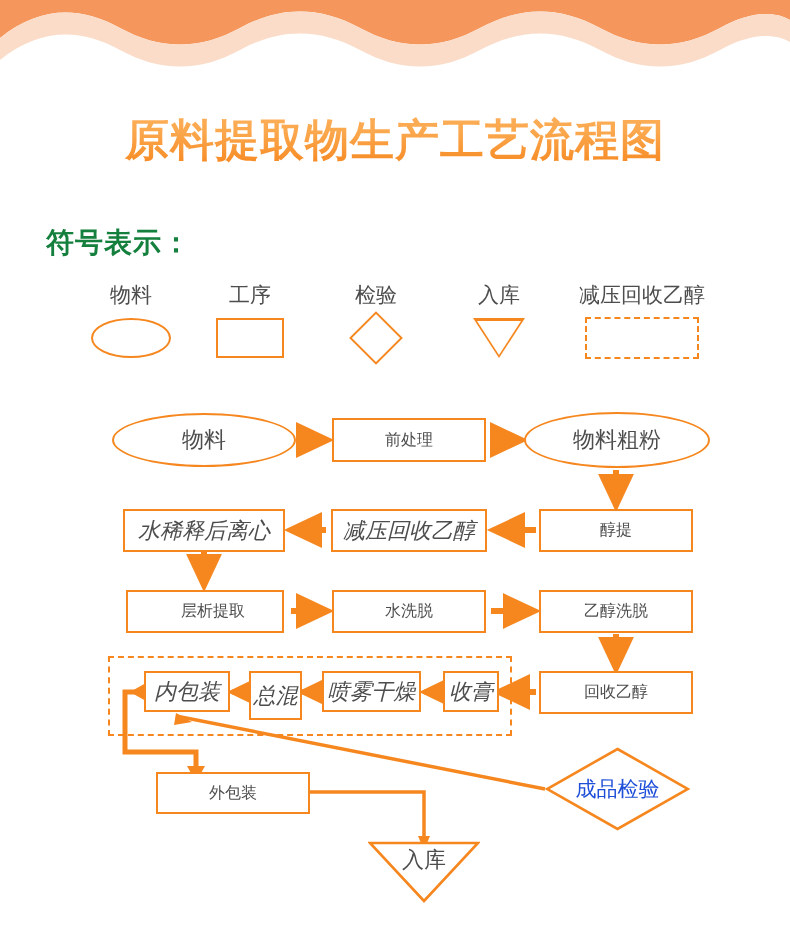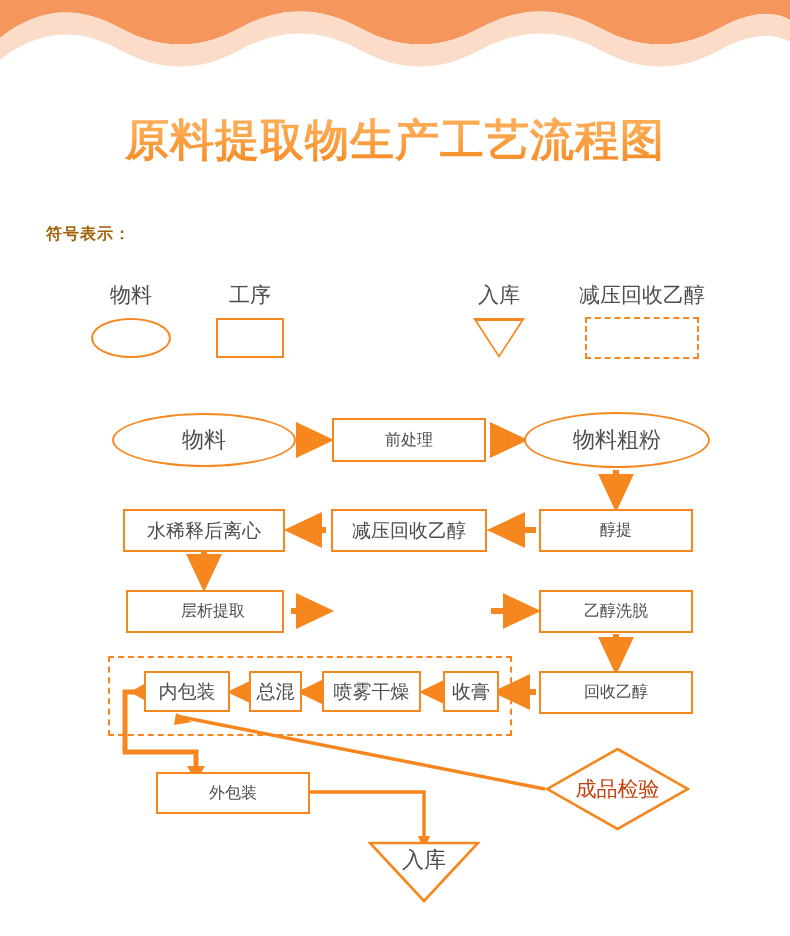--- a/index.html
+++ b/index.html
@@ -24,21 +24,21 @@
     line-height:56px;
     background:linear-gradient(180deg,#FCAF59 0%,#FBA84E 35%,#F6871F 100%);
     -webkit-background-clip:text;background-clip:text;
     color:transparent;-webkit-text-fill-color:transparent;
     white-space:nowrap;
   }
 
   
   #legend-title{
     position:absolute;left:46px;top:224px;
-    font-size:16px;font-weight:bold;color:#a16207;
+    font-size:28px;font-weight:bold;color:#15803d;
     letter-spacing:1px;
   }
   .legend-item{position:absolute;text-align:center;}
   .legend-label{
     font-size:21px;color:#4d4d4d;white-space:nowrap;line-height:26px;
   }
   .legend-shape{margin-top:8px;display:flex;justify-content:center;align-items:center;height:44px;}
 
   .lg-ellipse{width:76px;height:36px;border:2px solid #F6871F;border-radius:50%;}
   .lg-rect{width:64px;height:36px;border:2px solid #F6871F;}
@@ -49,28 +49,28 @@
 
   
   .node{
     position:absolute;box-sizing:border-box;
     border:2px solid #F6871F;background:#ffffff;
     display:flex;align-items:center;justify-content:center;
     color:#4d4d4d;white-space:nowrap;
     font-family:"Liberation Sans","DejaVu Sans",sans-serif;
   }
   .rect{font-size:16px;}
-  .rect.small{font-size:19px;}
+  .rect.small{font-size:22px;font-style:italic;}
   .ellipse{border-radius:50%;font-size:22px;}
   .dashbox{position:absolute;box-sizing:border-box;border:2px dashed #F6871F;background:transparent;}
   .diamond-wrap{position:absolute;}
   .diamond-txt{
     position:absolute;left:0;top:0;width:100%;height:100%;
     display:flex;align-items:center;justify-content:center;
-    font-size:21px;color:#c2410c;white-space:nowrap;
+    font-size:21px;color:#1d4ed8;white-space:nowrap;
   }
   .tri-wrap{position:absolute;}
   .tri-txt{
     position:absolute;left:0;top:0;width:100%;height:60%;
     display:flex;align-items:center;justify-content:center;
     font-size:22px;color:#4d4d4d;white-space:nowrap;
   }
   #edges{position:absolute;left:0;top:0;width:790px;height:936px;pointer-events:none;}
 </style>
 </head>
@@ -100,20 +100,26 @@
       </div>
   </div>
 
   <div class="legend-item" style="left:207px;top:282px;width:86px;">
     <div class="legend-label">工序</div>
     <div class="legend-shape">
         <div class="lg-rect"></div>
       </div>
   </div>
 
+  <div class="legend-item" style="left:333px;top:282px;width:86px;">
+    <div class="legend-label">检验</div>
+    <div class="legend-shape">
+        <div class="lg-diamond"></div>
+      </div>
+  </div>
 
   <div class="legend-item" style="left:456px;top:282px;width:86px;">
     <div class="legend-label">入库</div>
     <div class="legend-shape">
         <div class="lg-tri"></div>
       </div>
   </div>
 
   <div class="legend-item" style="left:562px;top:282px;width:160px;">
     <div class="legend-label">减压回收乙醇</div>
@@ -178,30 +184,31 @@
   <div class="node ellipse" style="left:524px;top:412px;width:186px;height:56px;">物料粗粉</div>
 
   <div class="node rect" style="left:539px;top:509px;width:154px;height:43px;">醇提</div>
 
   <div class="node rect small" style="left:331px;top:509px;width:156px;height:43px;">减压回收乙醇</div>
 
   <div class="node rect small" style="left:123px;top:509px;width:162px;height:43px;">水稀释后离心</div>
 
   <div class="node rect" style="left:126px;top:590px;width:158px;height:43px;padding-left:16px;">层析提取</div>
 
+  <div class="node rect" style="left:332px;top:590px;width:154px;height:43px;">水洗脱</div>
 
   <div class="node rect" style="left:539px;top:590px;width:154px;height:43px;">乙醇洗脱</div>
 
   <div class="node rect" style="left:539px;top:671px;width:154px;height:43px;">回收乙醇</div>
 
   <div class="node rect small" style="left:443px;top:671px;width:56px;height:41px;">收膏</div>
 
   <div class="node rect small" style="left:322px;top:671px;width:99px;height:41px;">喷雾干燥</div>
 
-  <div class="node rect small" style="left:249px;top:671px;width:53px;height:41px;">总混</div>
+  <div class="node rect small" style="left:249px;top:671px;width:53px;height:49px;">总混</div>
 
   <div class="node rect small" style="left:144px;top:671px;width:86px;height:41px;">内包装</div>
 
   <div class="node rect" style="left:128px;top:772px;width:154px;height:42px;margin-left:28px;">外包装</div>
 
   <div class="diamond-wrap" style="left:545px;top:747px;width:145px;height:84px;">
     <svg width="145" height="84" viewBox="0 0 145 84">
       <polygon points="72.5,2 143,42 72.5,82 2,42" fill="#ffffff" stroke="#F6871F" stroke-width="2.6"></polygon>
     </svg>
     <div class="diamond-txt">成品检验</div>

